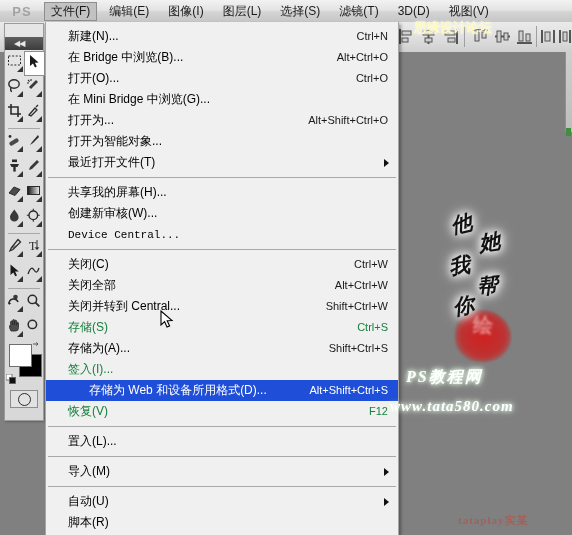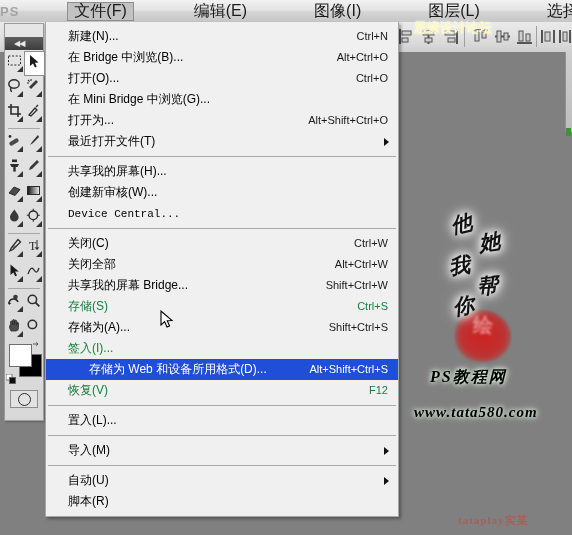--- a/index.html
+++ b/index.html
@@ -16,22 +16,22 @@
     position:absolute;left:0;top:0;width:572px;height:22px;
     background:linear-gradient(to bottom,#f2f2f2 0%,#e4e4e4 45%,#d4d4d4 55%,#c6c6c6 100%);
     border-bottom:1px solid #9a9a9a;
     display:flex;align-items:center;
   }
   #ps-logo{
     width:44px;text-align:center;color:#a3a3a3;font-size:13px;font-weight:bold;
     letter-spacing:1px;font-family:"Liberation Sans",sans-serif;
   }
   .mb-item{
-    font-size:16px;color:#1a1a1a;padding:2px 7px 3px 7px;margin-right:5px;
-    white-space:nowrap;line-height:14px;margin-left:48px;
+    font-size:12px;color:#1a1a1a;padding:2px 7px 3px 7px;margin-right:5px;
+    white-space:nowrap;line-height:14px;
   }
   .mb-item.active{
     background:#c2c2c2;border:1px solid #8e8e8e;padding:1px 6px 2px 6px;
   }
 
   
   #optionsbar{
     position:absolute;left:0;top:22px;width:572px;height:30px;
     background:linear-gradient(to bottom,#eaeaea 0%,#e0e0e0 50%,#cfcfcf 100%);
     border-bottom:1px solid #8d8d8d;
@@ -135,26 +135,26 @@
     background:radial-gradient(ellipse at 50% 50%,rgba(214,25,25,.92) 0%,rgba(205,30,30,.80) 55%,rgba(190,40,40,.25) 78%,rgba(190,40,40,0) 100%);
     border-radius:46% 54% 50% 48%;
     filter:blur(1px);
   }
   #wm-seal .sc{
     position:absolute;left:0;top:4px;width:56px;text-align:center;
     color:#ffd9d9;font-size:20px;font-family:"Liberation Serif",serif;font-weight:bold;
     opacity:.55;line-height:22px;
   }
   #wm-site{
-    position:absolute;left:414px;top:367px;width:158px;z-index:21;
-    color:#000000;font-family:"Liberation Serif","DejaVu Serif",serif;
+    position:absolute;left:390px;top:367px;width:158px;z-index:21;
+    color:#ffffff;font-family:"Liberation Serif","DejaVu Serif",serif;
     text-shadow:0 0 4px #eaffea,0 0 7px #dfffdf;
   }
   #wm-site .l1{font-size:16px;font-weight:bold;font-style:italic;letter-spacing:2px;padding-left:16px;}
-  #wm-site .l2{font-size:15px;font-weight:bold;font-style:italic;letter-spacing:1px;margin-top:16px;}
+  #wm-site .l2{font-size:15px;font-weight:bold;font-style:italic;letter-spacing:1px;margin-top:10px;}
   #wm-bottom{
     position:absolute;left:458px;top:513px;z-index:21;
     color:#b0564b;font-size:11px;font-weight:bold;letter-spacing:1px;
     font-family:"Liberation Serif","DejaVu Serif",serif;opacity:.75;
   }
   #wm-top{
     position:absolute;left:414px;top:2px;z-index:40;
     color:#fef9c3;font-size:13px;font-weight:bold;
     font-family:"Liberation Serif","DejaVu Serif",serif;
     text-shadow:0 0 3px rgba(255,255,255,.85);
@@ -430,29 +430,30 @@
       <div class="circ"></div>
     </div>
   </div>
 
   <div id="filemenu">
       <div class="mi"><span class="lbl">新建(N)...</span><span class="acc">Ctrl+N</span></div>
       <div class="mi"><span class="lbl">在 Bridge 中浏览(B)...</span><span class="acc">Alt+Ctrl+O</span></div>
       <div class="mi"><span class="lbl">打开(O)...</span><span class="acc">Ctrl+O</span></div>
       <div class="mi"><span class="lbl">在 Mini Bridge 中浏览(G)...</span></div>
       <div class="mi"><span class="lbl">打开为...</span><span class="acc">Alt+Shift+Ctrl+O</span></div>
+      <div class="mi"><span class="lbl">打开为智能对象...</span></div>
       <div class="mi"><span class="lbl">最近打开文件(T)</span><div class="arrow"></div></div>
       <div class="mi-sep"></div>
       <div class="mi"><span class="lbl">共享我的屏幕(H)...</span></div>
       <div class="mi"><span class="lbl">创建新审核(W)...</span></div>
       <div class="mi mono"><span class="lbl">Device Central...</span></div>
       <div class="mi-sep"></div>
       <div class="mi"><span class="lbl">关闭(C)</span><span class="acc">Ctrl+W</span></div>
       <div class="mi"><span class="lbl">关闭全部</span><span class="acc">Alt+Ctrl+W</span></div>
-      <div class="mi"><span class="lbl">共享我的屏幕 Bridge...</span><span class="acc">Shift+Ctrl+W</span></div>
+      <div class="mi"><span class="lbl">关闭并转到 Central...</span><span class="acc">Shift+Ctrl+W</span></div>
       <div class="mi disabled"><span class="lbl">存储(S)</span><span class="acc">Ctrl+S</span></div>
       <div class="mi"><span class="lbl">存储为(A)...</span><span class="acc">Shift+Ctrl+S</span></div>
       <div class="mi disabled"><span class="lbl">签入(I)...</span></div>
       <div class="mi sel"><span class="lbl">存储为 Web 和设备所用格式(D)...</span><span class="acc">Alt+Shift+Ctrl+S</span></div>
       <div class="mi disabled"><span class="lbl">恢复(V)</span><span class="acc">F12</span></div>
       <div class="mi-sep"></div>
       <div class="mi"><span class="lbl">置入(L)...</span></div>
       <div class="mi-sep"></div>
       <div class="mi"><span class="lbl">导入(M)</span><div class="arrow"></div></div>
       <div class="mi-sep"></div>

